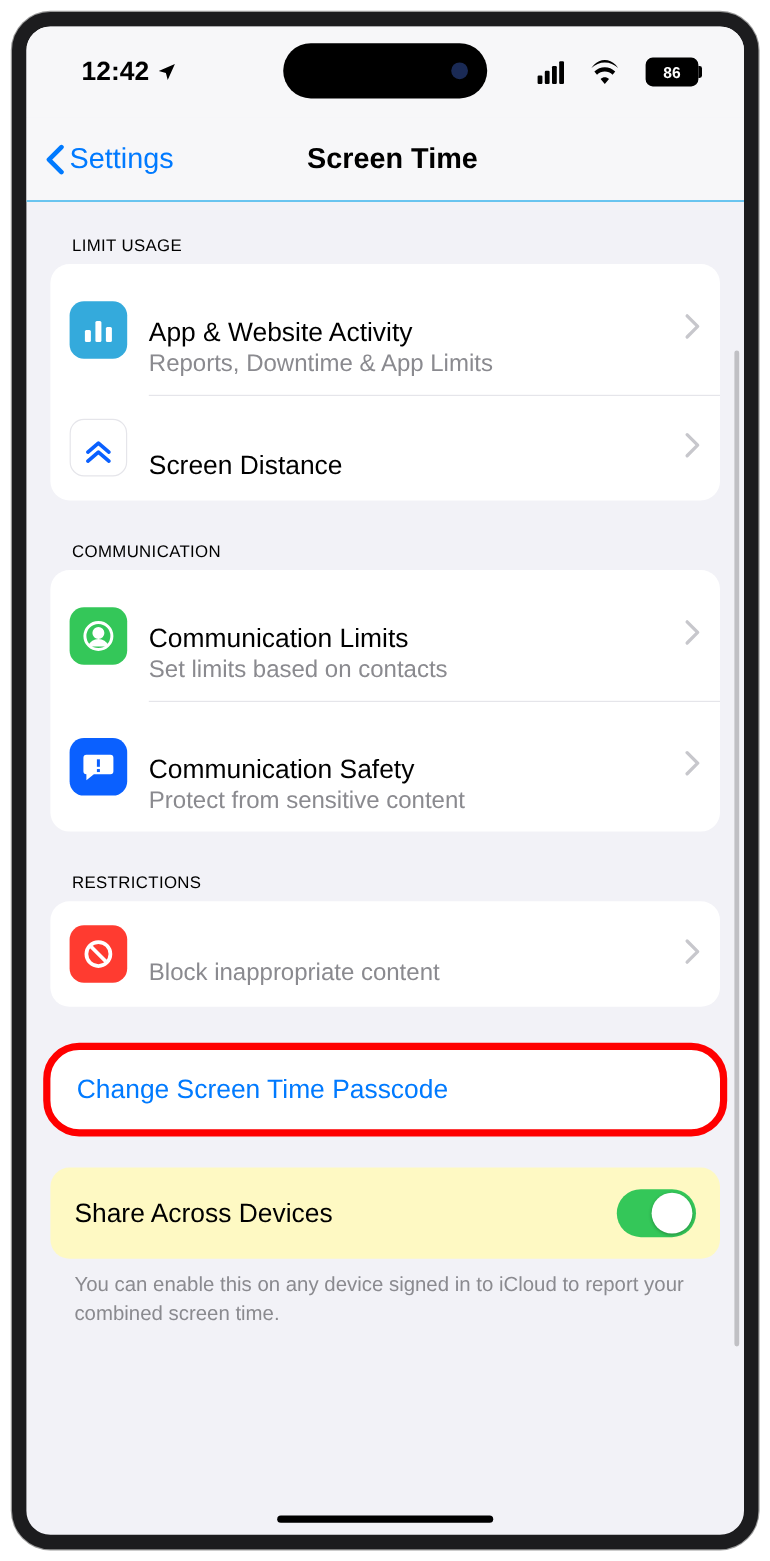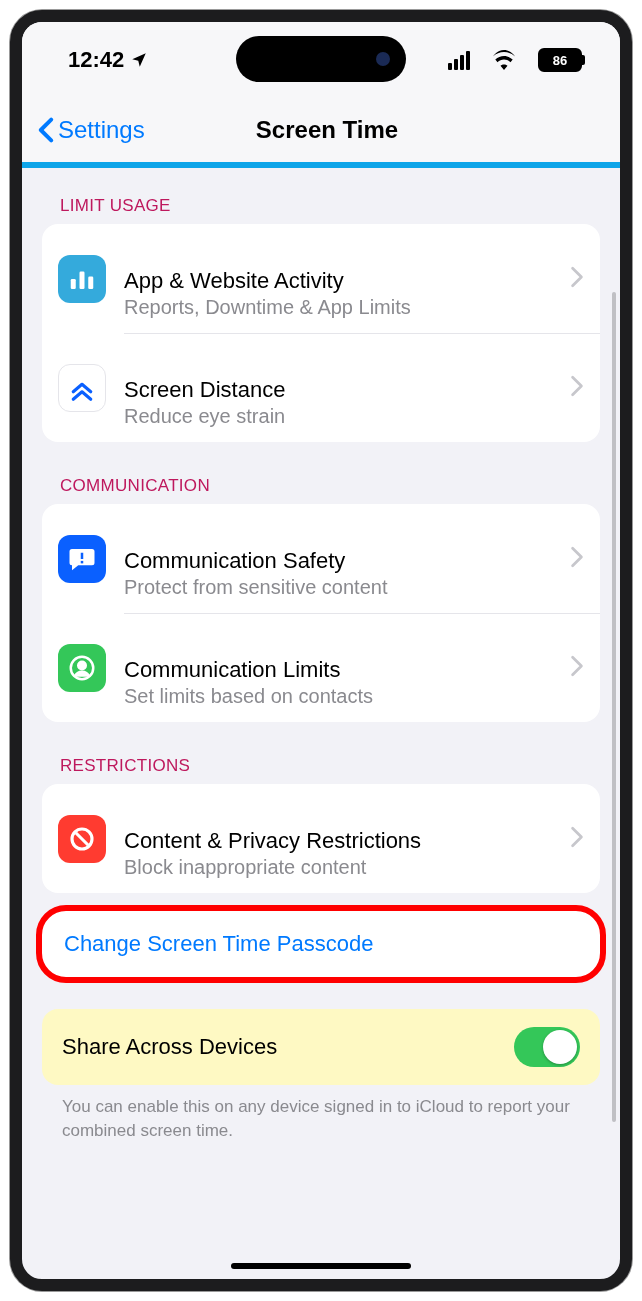--- a/index.html
+++ b/index.html
@@ -74,42 +74,42 @@
   .battery::after{
     content:""; position:absolute; right:-5px; top:50%;
     transform:translateY(-50%);
     width:3px; height:10px; background:#000; border-radius:0 2px 2px 0;
   }
   
   .nav {
     height: 70px;
     display:flex; align-items:center;
     background:#f7f7f9;
-    border-bottom:6px solid #0ea5e9;
+    border-bottom:1px solid #0ea5e9;
     position:relative;
   }
   .nav-back {
     display:flex; align-items:center;
     color:#007aff; font-size:24px;
     padding-left:16px; gap:4px;
     cursor:pointer;
   }
   .nav-title {
     position:absolute; left:12px; right:0;
     text-align:center; font-size:24px; font-weight:600;
     pointer-events:none;
   }
   .content {
     position:absolute;
     top:146px; bottom:0; left:0; right:0;
     overflow:hidden;
     padding: 0 20px;
   }
   .section-header {
-    font-size:17px; color:#be185d;
+    font-size:14px; color:#000000;
     text-transform:uppercase;
     padding: 34px 18px 8px;
     letter-spacing:0.3px;
   }
   .section-header.first { padding-top:28px; }
   .card {
     background:#fff;
     border-radius:16px;
     overflow:hidden;
   }
@@ -133,21 +133,21 @@
   .row .title { font-size:22px; color:#000; }
   .row .subtitle { font-size:20px; color:#8a8a8f; margin-top:2px; }
   .chevron {
     color:#c7c7cc; flex-shrink:0;
   }
   .chevron svg{width:14px;height:22px;}
   .icon svg { width:30px; height:30px; }
   
   .action-card {
     background:#fff; border-radius:16px;
-    margin-top:18px;
+    margin-top:36px;
     position:relative;
   }
   .action-row {
     padding: 20px 22px;
     font-size:22px; color:#007aff;
     cursor:pointer;
   }
   .highlight {
     position:absolute; inset:-6px;
     border:6px solid #ff0000;
@@ -253,75 +253,73 @@
       </div>
       <div class="row">
         <div class="icon" style="background:#fff;border:1px solid #e5e5ea;">
           <svg viewBox="0 0 24 24" fill="none" stroke="#0a60ff" stroke-width="2.5" stroke-linecap="round" stroke-linejoin="round">
               <path d="M5 15l7-6 7 6"></path>
               <path d="M5 21l7-6 7 6"></path>
             </svg>
         </div>
         <div class="text">
           <div class="title">Screen Distance</div>
-          <div class="subtitle">Reduce eye strain</div>
         </div>
         <div class="chevron"><svg viewBox="0 0 12 20" fill="none" stroke="#c7c7cc" stroke-width="2.5" stroke-linecap="round" stroke-linejoin="round">
               <path d="M2 2l8 8-8 8"></path>
             </svg></div>
       </div>
     </div>
 
     <div class="section-header">COMMUNICATION</div>
     <div class="card">
+      <div class="row">
+        <div class="icon" style="background:#34c759;">
+          <svg viewBox="0 0 24 24" fill="none" stroke="#fff" stroke-width="2">
+              <circle cx="12" cy="12" r="9"></circle>
+              <circle cx="12" cy="10" r="3" fill="#fff"></circle>
+              <path d="M6 19c1.5-3 4-4 6-4s4.5 1 6 4" fill="#fff"></path>
+            </svg>
+        </div>
+        <div class="text">
+          <div class="title">Communication Limits</div>
+          <div class="subtitle">Set limits based on contacts</div>
+        </div>
+        <div class="chevron"><svg viewBox="0 0 12 20" fill="none" stroke="#c7c7cc" stroke-width="2.5" stroke-linecap="round" stroke-linejoin="round">
+              <path d="M2 2l8 8-8 8"></path>
+            </svg></div>
+      </div>
       <div class="row">
         <div class="icon" style="background:#0a60ff;">
           <svg viewBox="0 0 24 24" fill="#fff">
               <path d="M4 4h16a2 2 0 012 2v9a2 2 0 01-2 2H9l-5 4v-4a2 2 0 01-2-2V6a2 2 0 012-2z"></path>
               <rect x="11" y="7" width="2" height="5" fill="#0a60ff"></rect>
               <rect x="11" y="13.5" width="2" height="2" fill="#0a60ff"></rect>
             </svg>
         </div>
         <div class="text">
           <div class="title">Communication Safety</div>
           <div class="subtitle">Protect from sensitive content</div>
         </div>
         <div class="chevron"><svg viewBox="0 0 12 20" fill="none" stroke="#c7c7cc" stroke-width="2.5" stroke-linecap="round" stroke-linejoin="round">
               <path d="M2 2l8 8-8 8"></path>
             </svg></div>
       </div>
-      <div class="row">
-        <div class="icon" style="background:#34c759;">
-          <svg viewBox="0 0 24 24" fill="none" stroke="#fff" stroke-width="2">
-              <circle cx="12" cy="12" r="9"></circle>
-              <circle cx="12" cy="10" r="3" fill="#fff"></circle>
-              <path d="M6 19c1.5-3 4-4 6-4s4.5 1 6 4" fill="#fff"></path>
-            </svg>
-        </div>
-        <div class="text">
-          <div class="title">Communication Limits</div>
-          <div class="subtitle">Set limits based on contacts</div>
-        </div>
-        <div class="chevron"><svg viewBox="0 0 12 20" fill="none" stroke="#c7c7cc" stroke-width="2.5" stroke-linecap="round" stroke-linejoin="round">
-              <path d="M2 2l8 8-8 8"></path>
-            </svg></div>
-      </div>
     </div>
 
     <div class="section-header">RESTRICTIONS</div>
     <div class="card">
       <div class="row">
         <div class="icon" style="background:#ff3b30;">
           <svg viewBox="0 0 24 24" fill="none" stroke="#fff" stroke-width="2.5">
               <circle cx="12" cy="12" r="8"></circle>
               <path d="M7 7l10 10"></path>
             </svg>
         </div>
         <div class="text">
-          <div class="title">Content &amp; Privacy Restrictions</div>
           <div class="subtitle">Block inappropriate content</div>
         </div>
         <div class="chevron"><svg viewBox="0 0 12 20" fill="none" stroke="#c7c7cc" stroke-width="2.5" stroke-linecap="round" stroke-linejoin="round">
               <path d="M2 2l8 8-8 8"></path>
             </svg></div>
       </div>
     </div>
 
     <div class="action-card">
       <div class="highlight"></div>

